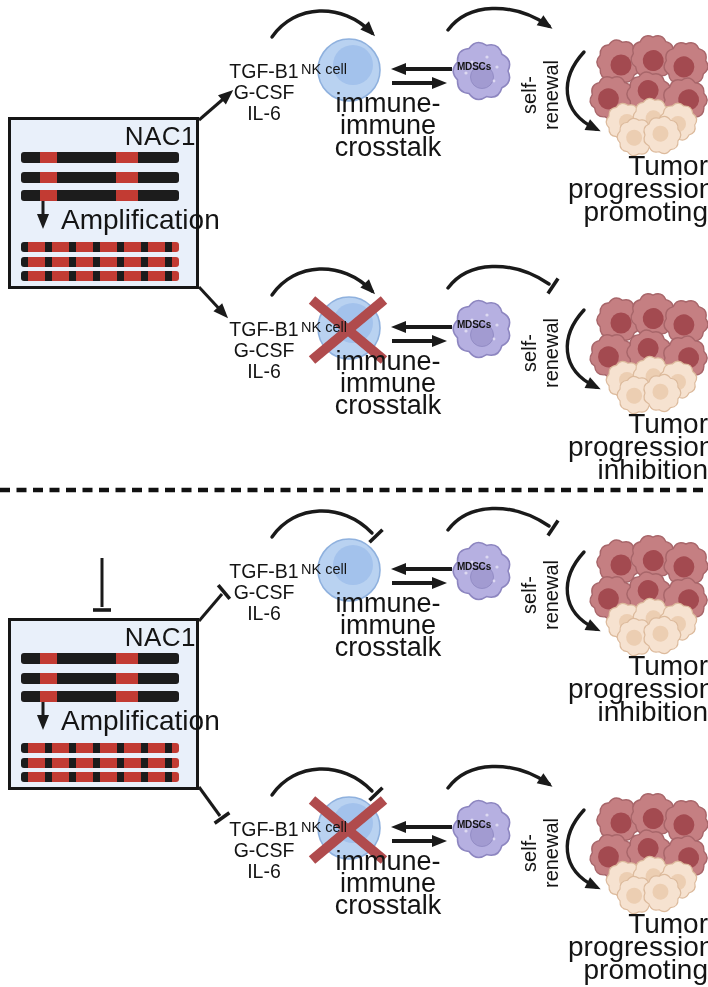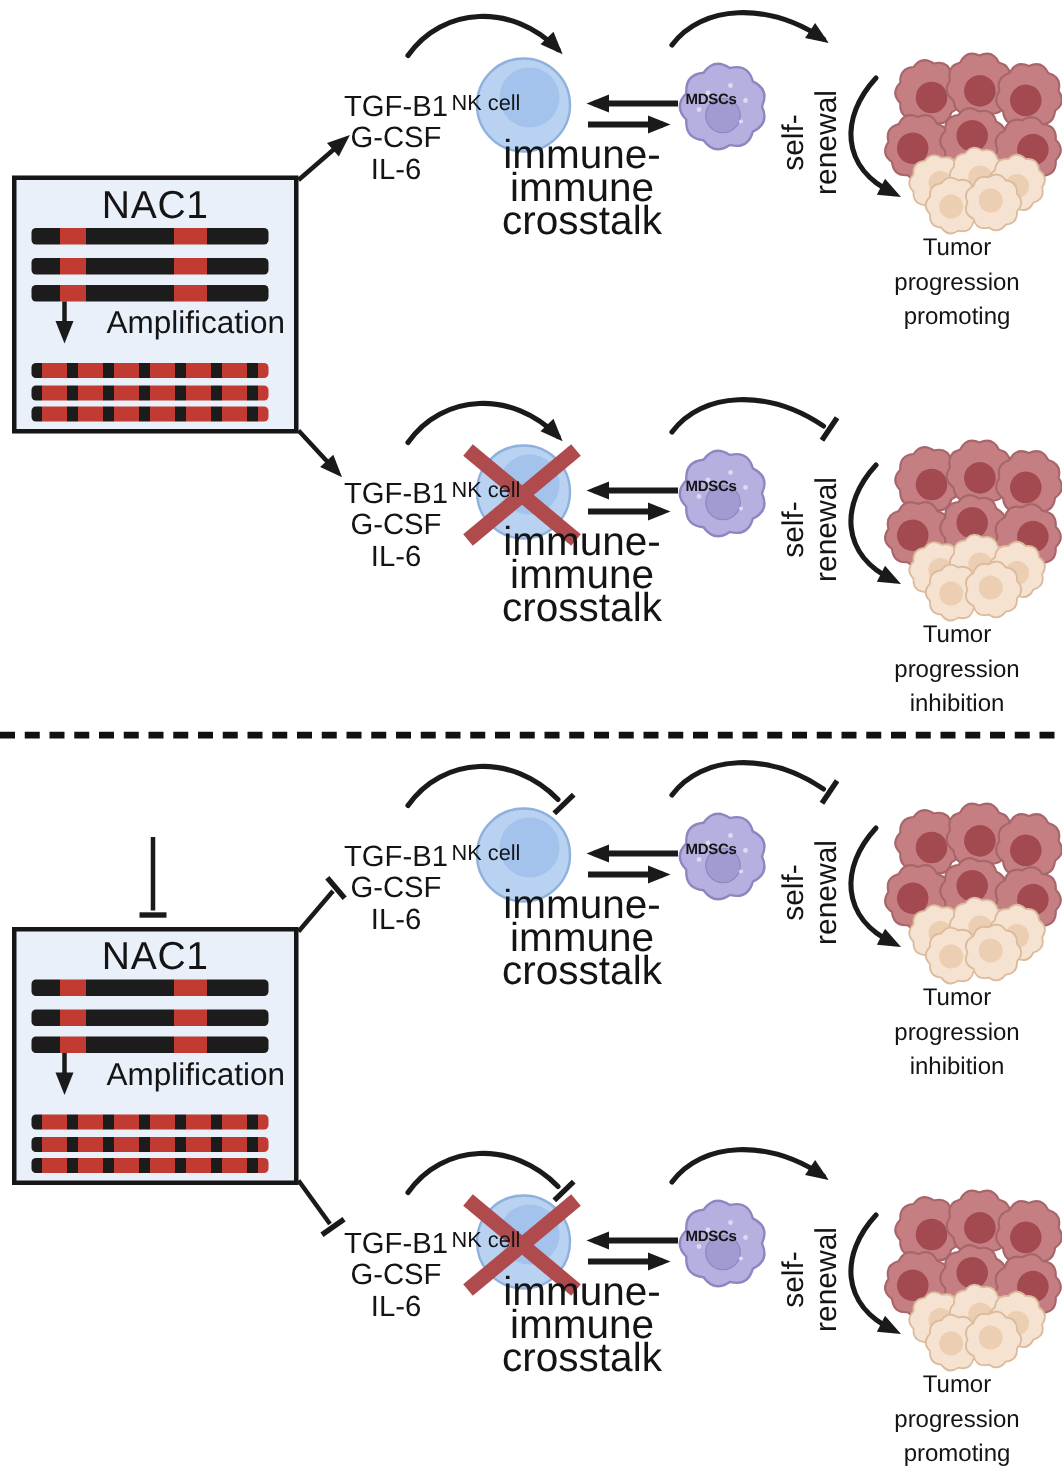--- a/index.html
+++ b/index.html
@@ -2,45 +2,45 @@
 <html><head>
 <meta charset="utf-8">
 <style>
   html,body{margin:0;padding:0;background:#fff;}
   body{font-family:"Liberation Sans","DejaVu Sans",sans-serif;color:#141414;}
   #canvas{position:relative;width:708px;height:987px;background:#ffffff;overflow:hidden;}
   #art{position:absolute;left:0;top:0;z-index:2;pointer-events:none;}
   
   .nac-box{position:absolute;left:8px;width:185px;height:166px;background:#e9f0fa;
            border:3px solid #161616;z-index:1;}
-  .nac-title{position:absolute;top:1px;left:0;right:0;text-align:center;
+  .nac-title{position:absolute;top:1px;left:0;right:0;text-align:right;
              font-size:26px;font-weight:500;letter-spacing:.5px;border-radius:13px;}
   .gene-bar{position:absolute;left:10px;width:158px;height:11px;border-radius:3px;}
   .gene-bar.normal{background:linear-gradient(90deg,
       #1c1c1c 0%,#1c1c1c 12%,#c23b33 12%,#c23b33 23%,
       #1c1c1c 23%,#1c1c1c 60%,#c23b33 60%,#c23b33 74%,
       #1c1c1c 74%,#1c1c1c 100%);}
   .gene-bar.amplified{background:repeating-linear-gradient(90deg,
       #1c1c1c 0 7px,#c23b33 7px 24px);height:10px;}
   .nb1{top:32px}.nb2{top:52px}.nb3{top:70px}
   .ab1{top:122px}.ab2{top:137px}.ab3{top:151px}
-  .amp-label{position:absolute;left:60px;top:84px;font-size:21px;}
+  .amp-label{position:absolute;left:50px;top:84px;font-size:28px;}
   
   .branch-text{position:absolute;left:0;width:708px;height:245px;z-index:3;}
   .cytokines{position:absolute;left:220px;top:40px;width:88px;text-align:center;
              font-size:19.5px;line-height:21px;margin-top:21px;}
   .nk-label{position:absolute;left:301px;top:61px;font-size:14.5px;white-space:nowrap;}
   .mdsc-label{position:absolute;left:456px;top:61px;width:36px;text-align:center;
               font-size:10px;font-weight:600;letter-spacing:-.2px;}
   .crosstalk{position:absolute;left:302px;top:92px;width:172px;text-align:center;
              font-size:27px;line-height:22px;}
   .self-renewal{position:absolute;left:487px;top:73px;width:106px;height:44px;
                 transform:rotate(-90deg);text-align:center;font-size:20px;line-height:22px;}
-  .tumor-label{position:absolute;left:568px;top:154px;width:140px;text-align:center;
-               font-size:16px;line-height:23px;}
+  .tumor-label{position:absolute;left:568px;top:154px;width:140px;text-align:right;
+               font-size:28px;line-height:23px;}
   
   .arr{fill:none;stroke:#1a1a1a;stroke-width:3.4;stroke-linecap:round;}
   .conn{fill:none;stroke:#1a1a1a;stroke-width:3;stroke-linecap:butt;}
   .xchg{stroke:#1a1a1a;stroke-width:4;}
   .divider{stroke:#111;}
   .xmark line{stroke:#b04b4d;stroke-width:10;}
   .nk-outer{fill:#b9d2f1;stroke:#8fb1de;stroke-width:1.6;}
   .nk-inner{fill:#a3c2ec;}
   .mdsc-body{fill:#b6b0e1;stroke:#8d86c0;stroke-width:1.2;}
   .mdsc-nuc{fill:#a29bd1;stroke:#8d86c0;stroke-width:.8;}

